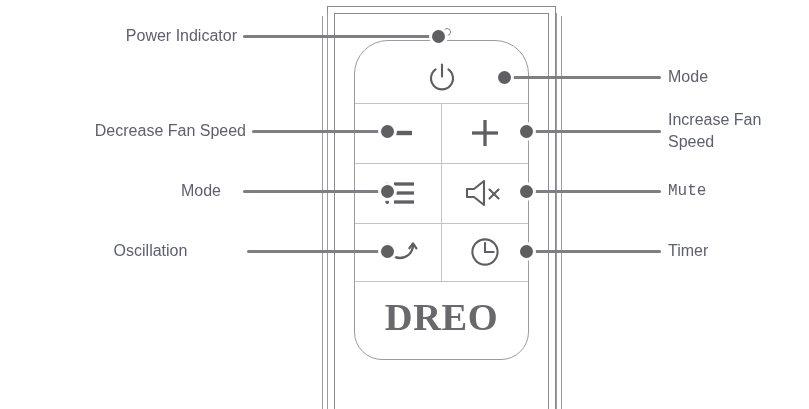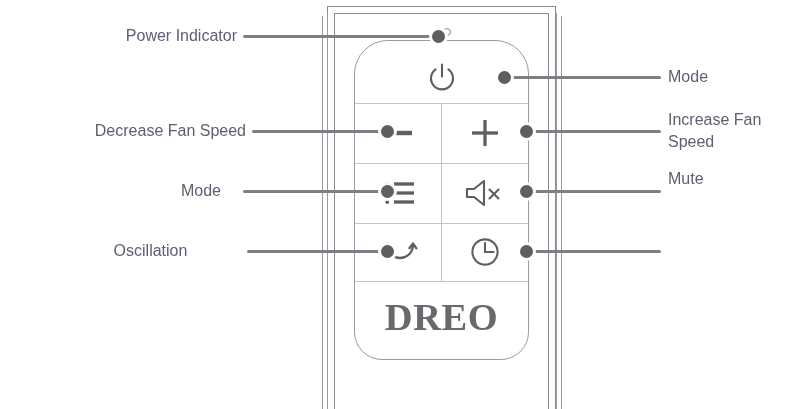--- a/index.html
+++ b/index.html
@@ -272,18 +272,19 @@
   <div class="dot" style="left:498px; top:71px;"></div>
   <div class="label label-right" style="left:668px; top:66px; width:140px;">Mode</div>
 
   <div class="lead" style="left:526px; top:130px; width:135px;"></div>
   <div class="dot" style="left:520px; top:125px;"></div>
   <div class="label label-right" style="left:668px; top:109px; width:141px;">Increase Fan
 Speed</div>
 
   <div class="lead" style="left:526px; top:190px; width:135px;"></div>
   <div class="dot" style="left:520px; top:185px;"></div>
-  <div class="label label-right" style="left:668px; top:168px; width:140px;">Mute</div>
+  <div class="label label-right" style="left:668px; top:180px; width:140px;font-family:Liberation Mono, monospace;">Mute</div>
 
   <div class="lead" style="left:526px; top:250px; width:135px;"></div>
   <div class="dot" style="left:520px; top:245px;"></div>
+  <div class="label label-right" style="left:668px; top:240px; width:140px;">Timer</div>
 
 </div>
 
 </body></html>

